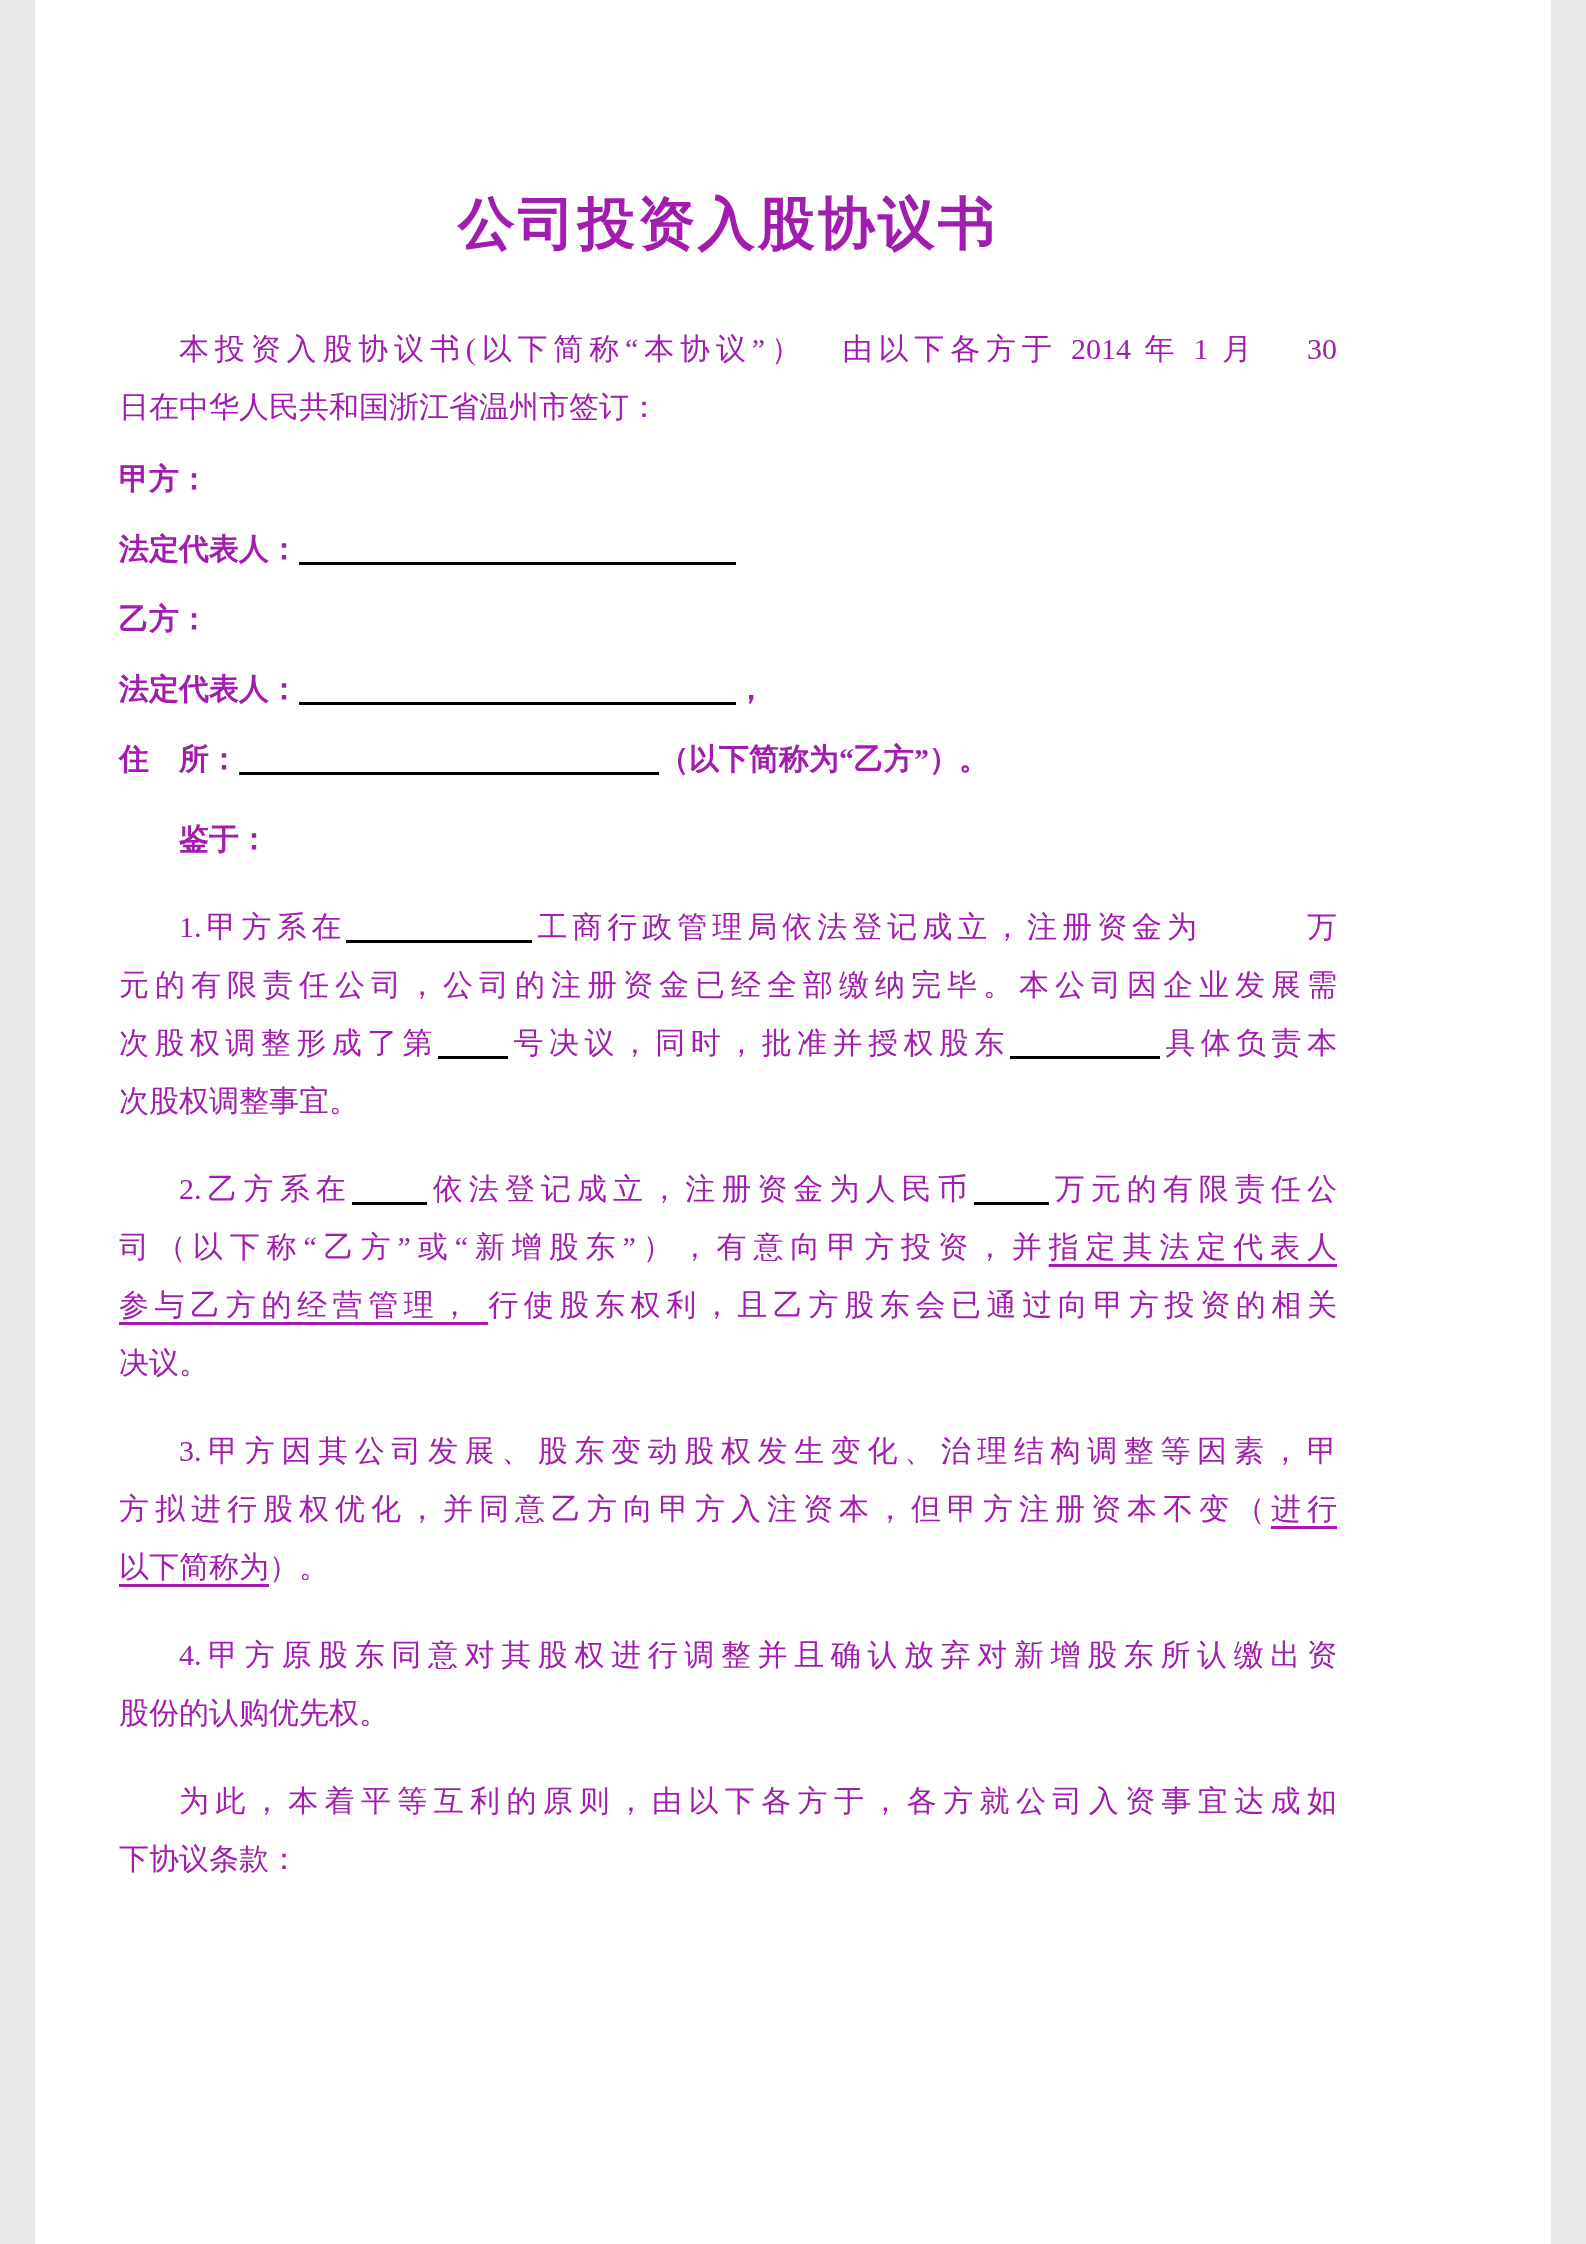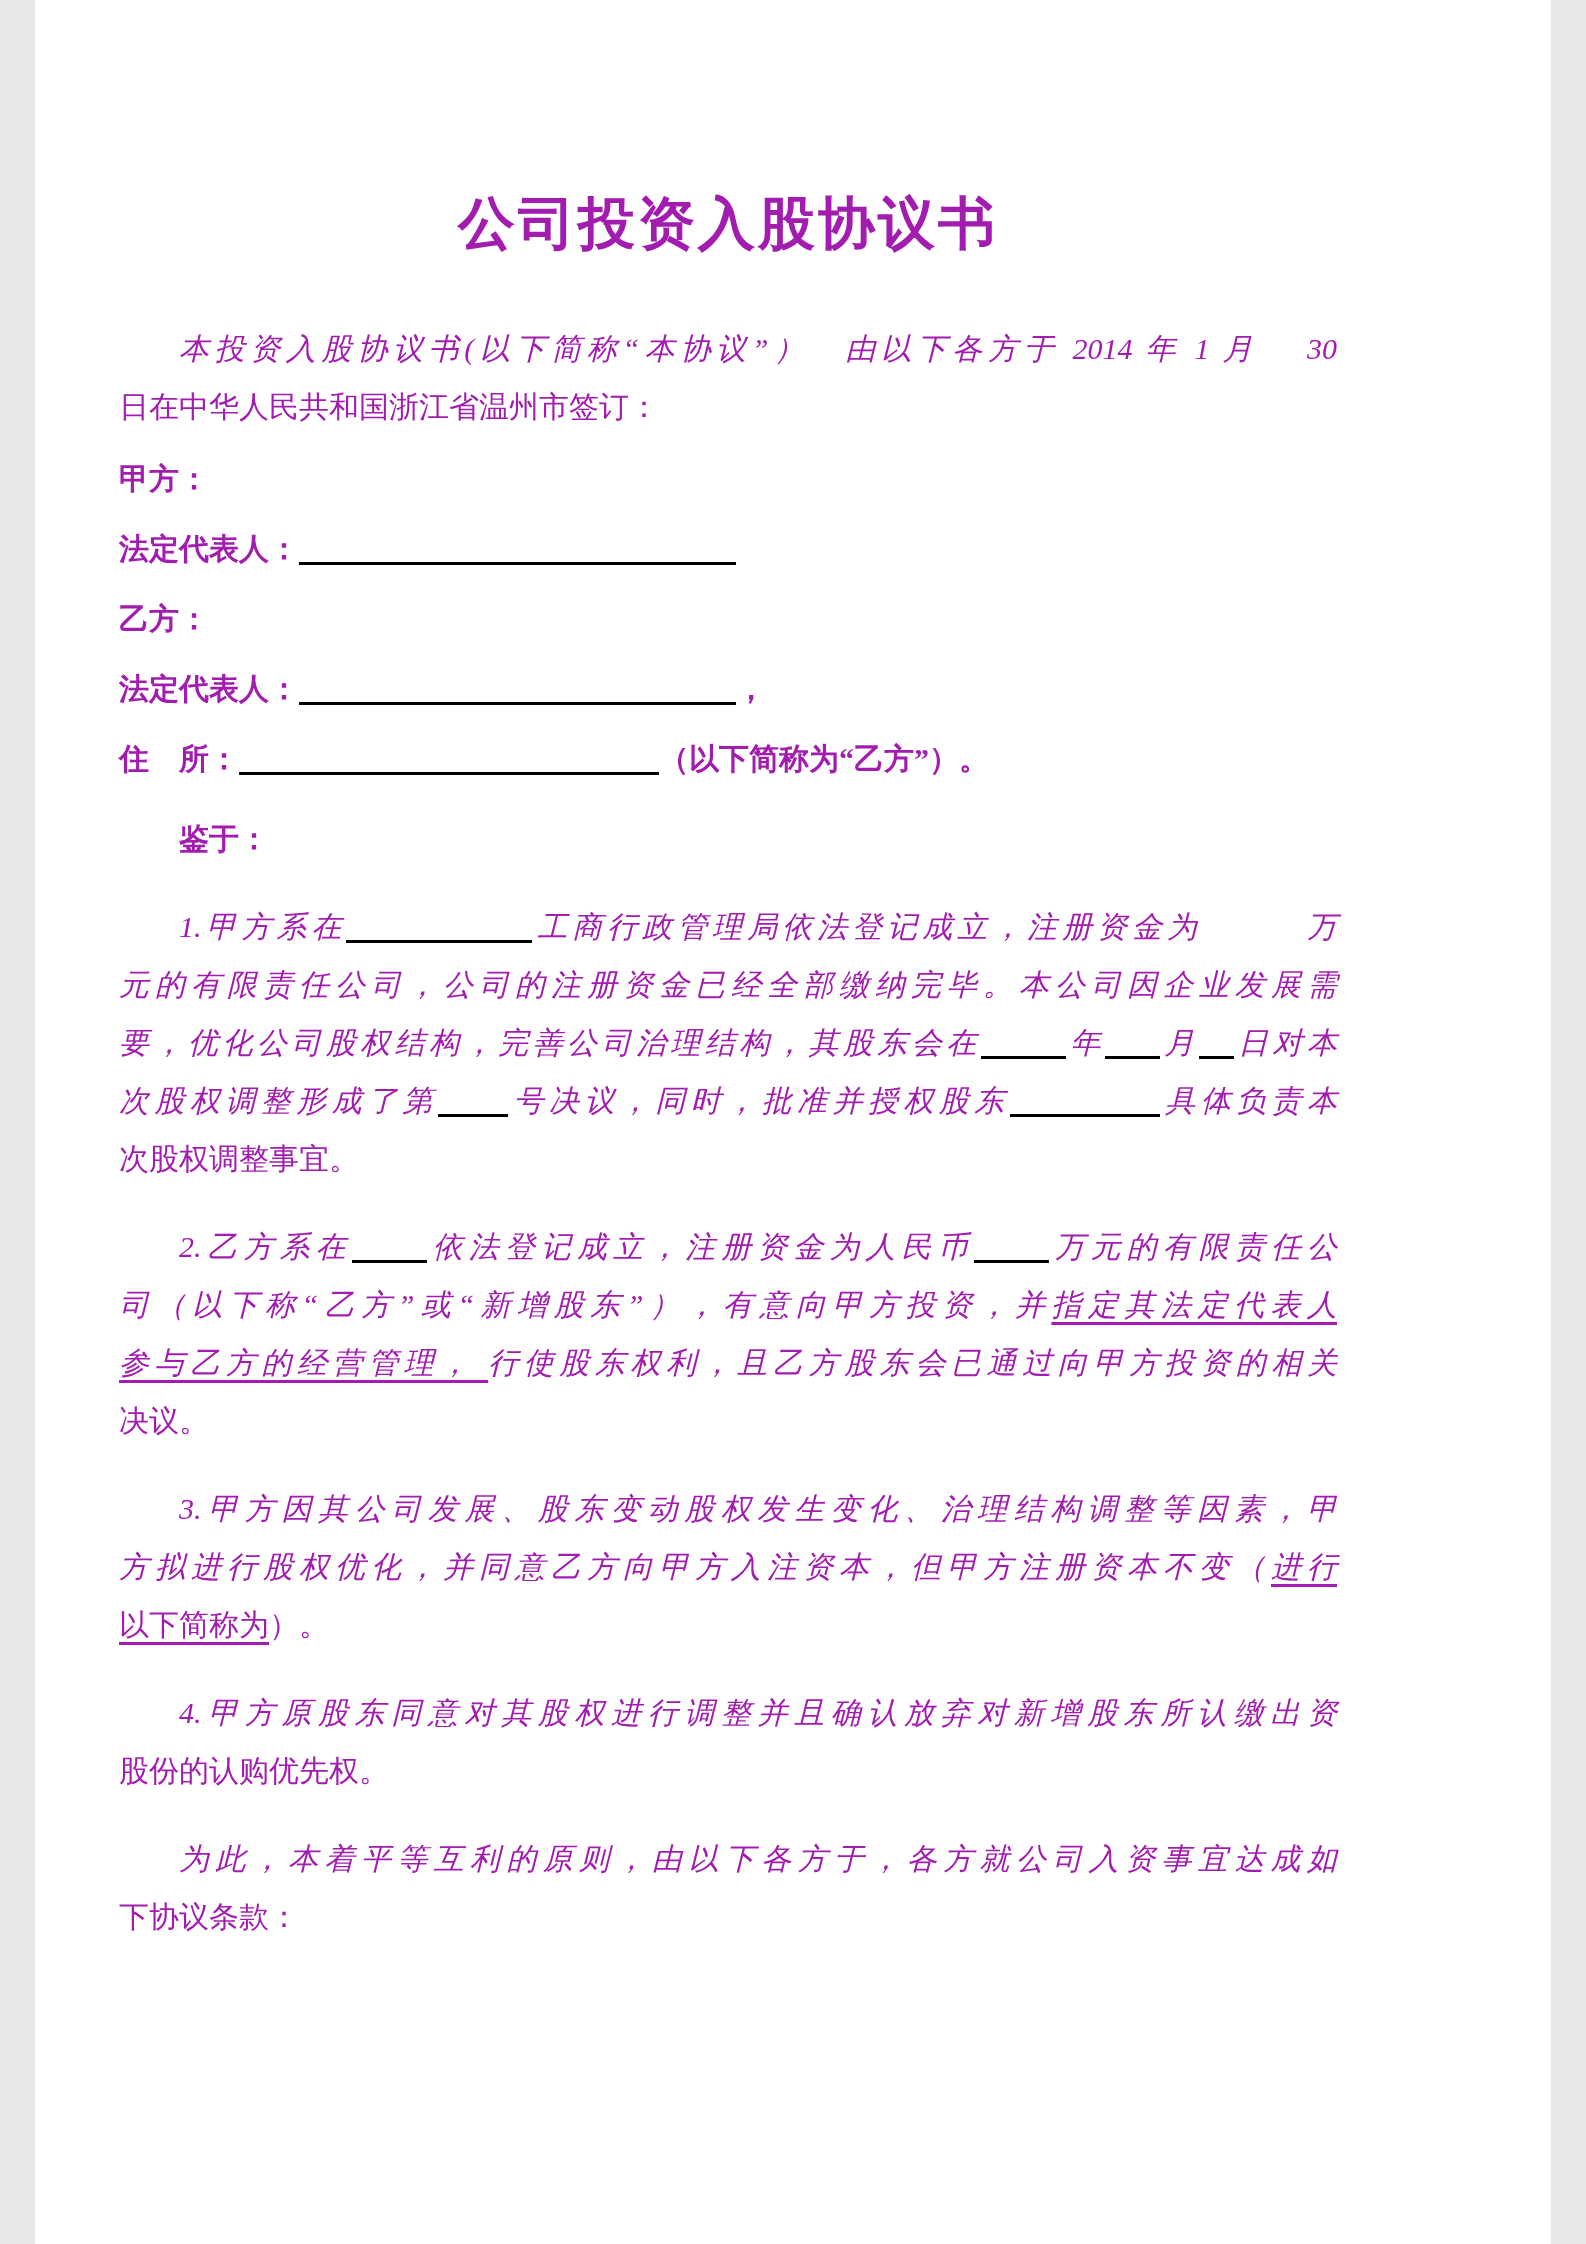--- a/index.html
+++ b/index.html
@@ -22,21 +22,21 @@
     font-weight: bold;
     text-align: center;
     line-height: 72px;
     letter-spacing: 3px;
   }
   .para { margin: 0; }
   .para .line {
     line-height: 58px;
     text-align: justify;
   }
-  .para .line.fill { text-align-last: justify; font-style: italic; }
+  .para .line.fill { text-align-last: justify; }
   .para .line.indent { text-indent: 60px; }
 
   .p-intro { margin-top: 60px; }
   .p-body  { margin-top: 30px; }
   .p-whereas { margin-top: 16px; font-weight: bold; }
   .p-field, .p-field-first { font-weight: bold; }
   .p-field-first { margin-top: 8px; }
   .p-field .line, .p-field-first .line {
     line-height: 70px;
     text-align: center;
@@ -83,21 +83,20 @@
       </div>
       <div class="para p-field">
         <div class="line">住　所：<span class="blank" style="width: 420px;"></span>（以下简称为“乙方”）。</div>
       </div>
       <div class="para p-whereas">
         <div class="line indent">鉴于：</div>
       </div>
       <div class="para p-body">
         <div class="line indent fill">1.甲方系在<span class="blank" style="width: 186px;"></span>工商行政管理局依法登记成立，注册资金为<span class="gap" style="width: 100px;"></span>万</div>
         <div class="line fill">元的有限责任公司，公司的注册资金已经全部缴纳完毕。本公司因企业发展需</div>
-        <div class="line fill">要，优化公司股权结构，完善公司治理结构，其股东会在<span class="blank" style="width: 85px;"></span>年<span class="blank" style="width: 55px;"></span>月<span class="blank" style="width: 35px;"></span>日对本</div>
         <div class="line fill">次股权调整形成了第<span class="blank" style="width: 70px;"></span>号决议，同时，批准并授权股东<span class="blank" style="width: 150px;"></span>具体负责本</div>
         <div class="line">次股权调整事宜。</div>
       </div>
       <div class="para p-body">
         <div class="line indent fill">2.乙方系在<span class="blank" style="width: 75px;"></span>依法登记成立，注册资金为人民币<span class="blank" style="width: 75px;"></span>万元的有限责任公</div>
         <div class="line fill">司（以下称“乙方”或“新增股东”），有意向甲方投资，并<span class="ul">指定其法定代表人</span></div>
         <div class="line fill"><span class="ul">参与乙方的经营管理， </span>行使股东权利，且乙方股东会已通过向甲方投资的相关</div>
         <div class="line">决议。</div>
       </div>
       <div class="para p-body">

